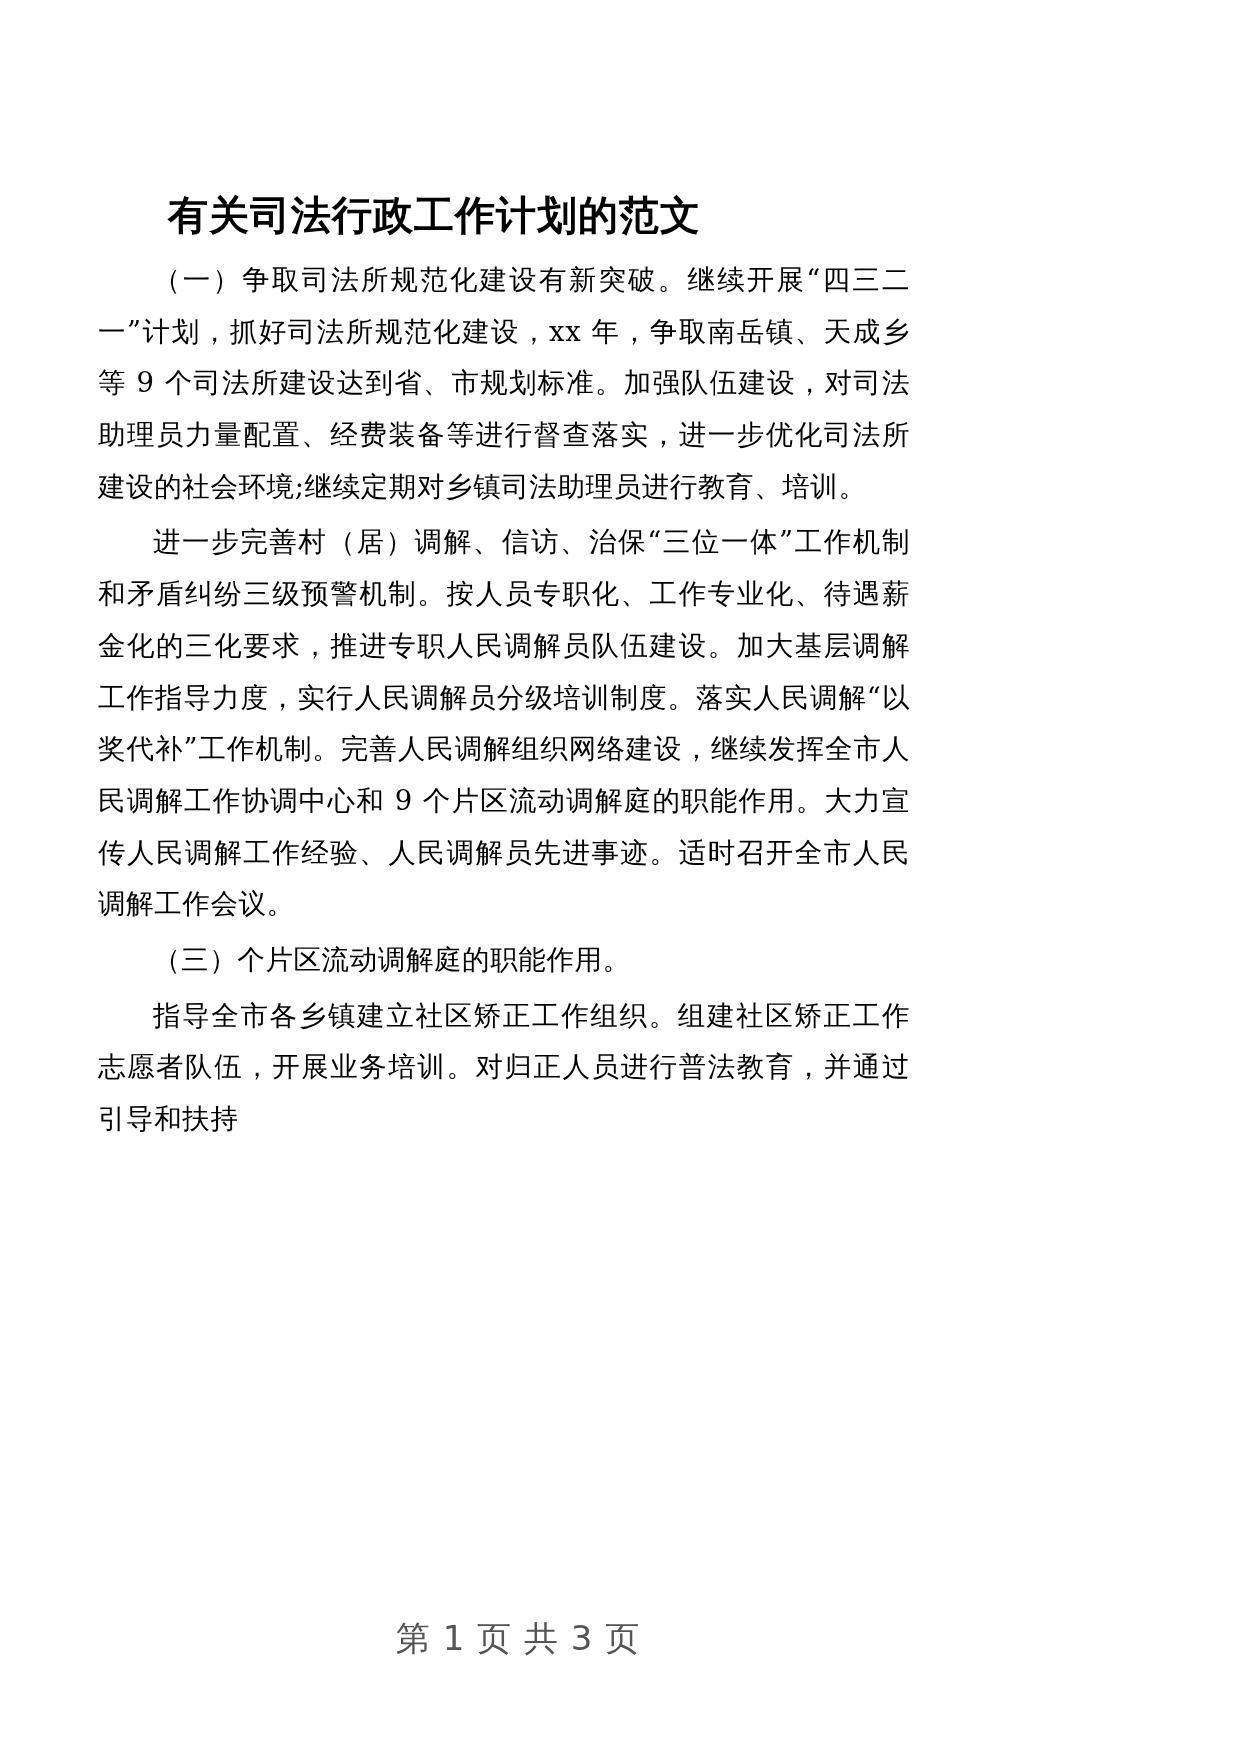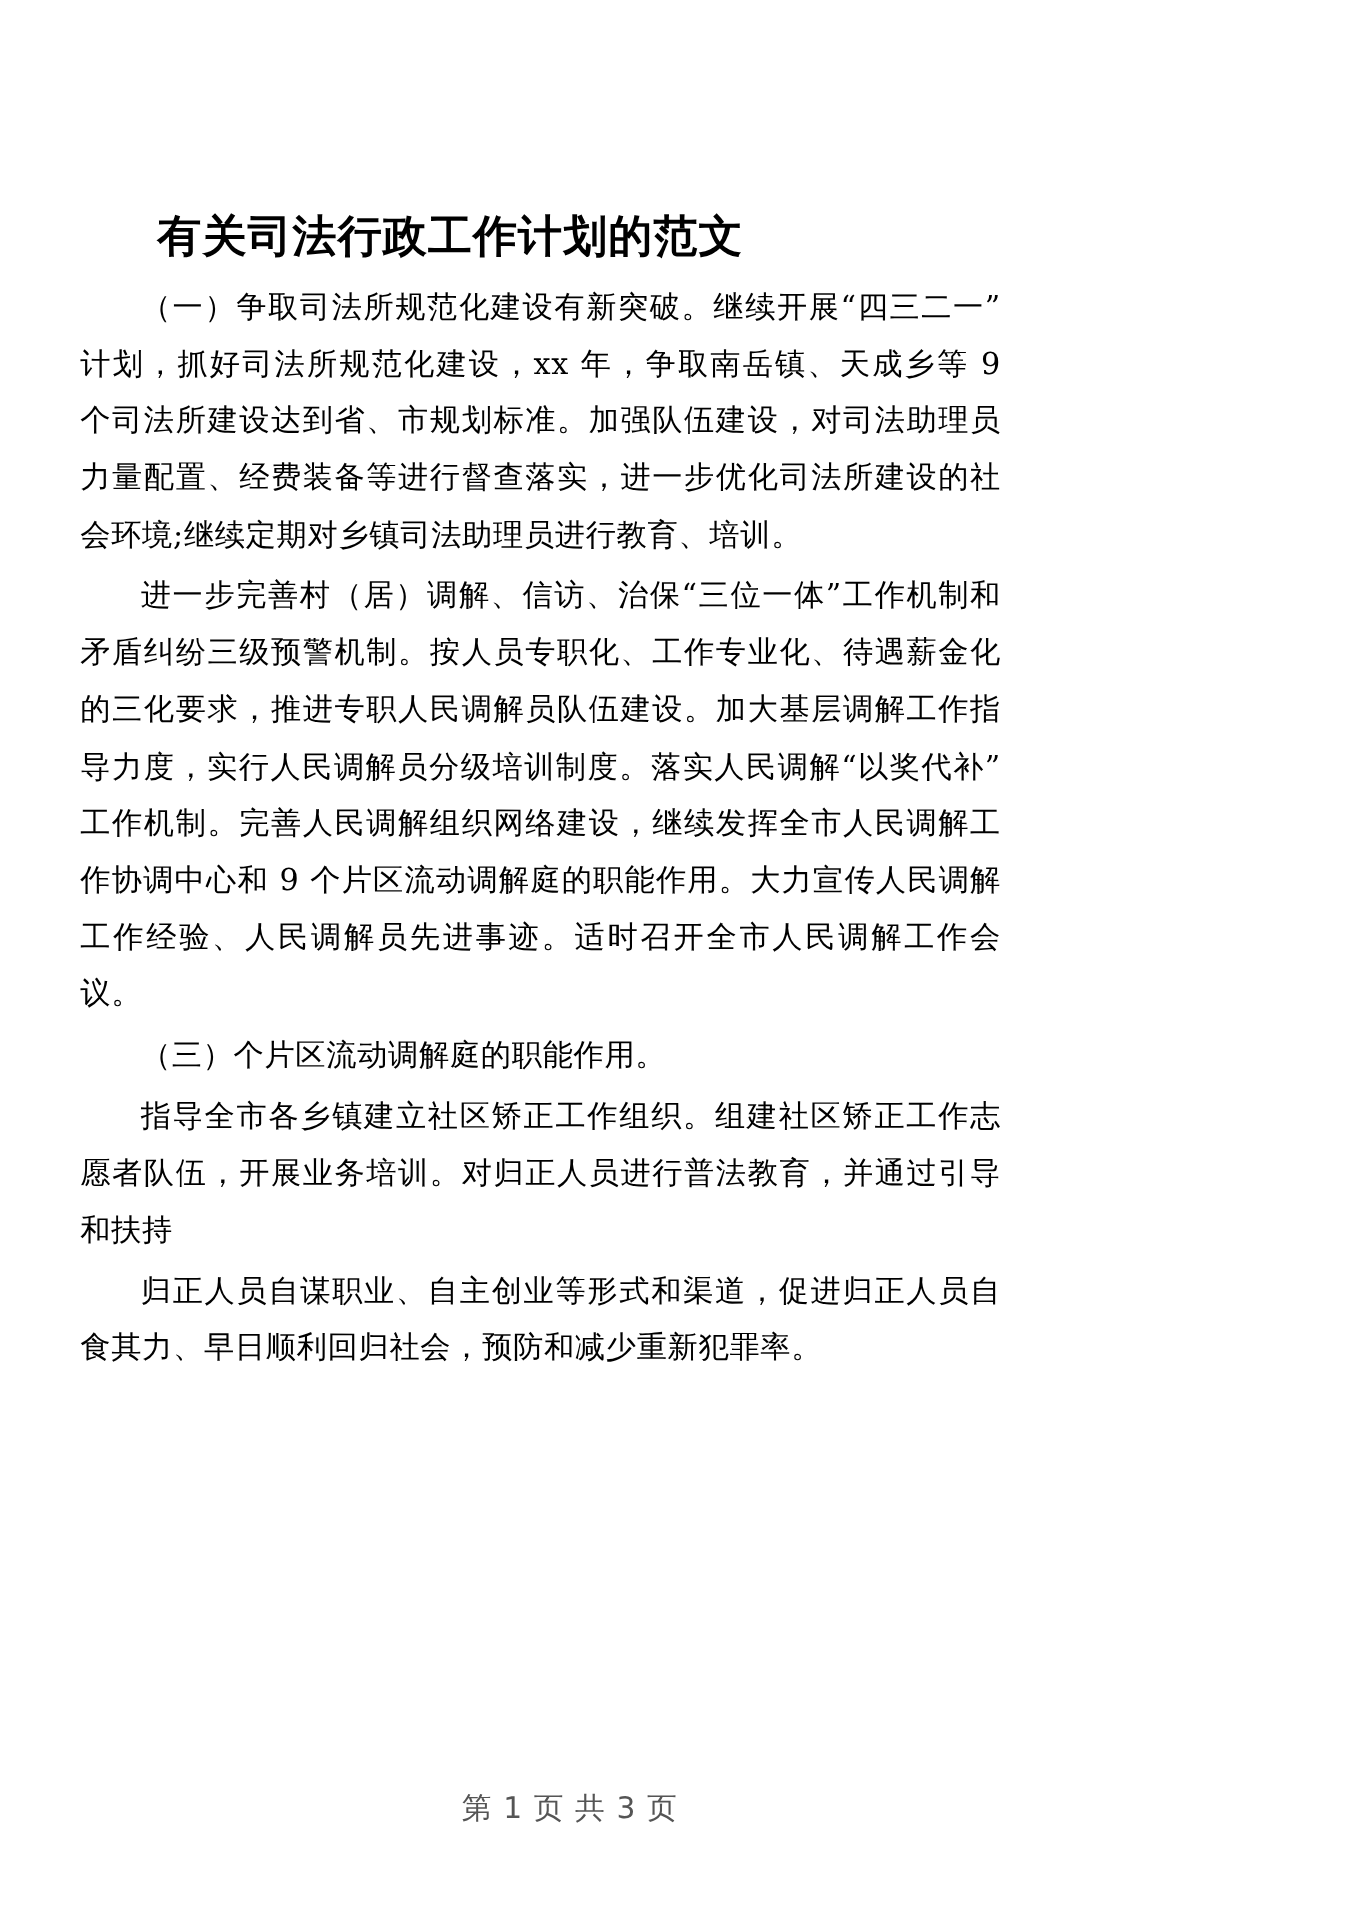--- a/index.html
+++ b/index.html
@@ -6,21 +6,21 @@
     margin: 0;
     padding: 0;
     background: #ffffff;
   }
   .page {
     position: relative;
     width: 1036px;
     height: 1754px;
     background: #ffffff;
     box-sizing: border-box;
-    padding: 190px 110px 60px 73px;
+    padding: 190px 110px 60px 98px;
     font-family: "DejaVu Serif", "Liberation Serif", serif;
     color: #000000;
     overflow: hidden;
   }
   .doc-title {
     font-family: "DejaVu Sans", "Liberation Sans", sans-serif;
     font-weight: bold;
     font-size: 40px;
     line-height: 1.25;
     text-align: left;
@@ -39,35 +39,34 @@
     text-indent: 2em;
     word-break: break-all;
   }
   .footer {
     position: absolute;
     left: 0;
     right: 0;
     bottom: 92px;
     text-align: center;
     font-family: "DejaVu Sans", "Liberation Sans", sans-serif;
-    font-size: 27px;
+    font-size: 34px;
     color: #555555;
     letter-spacing: 1px;
   }
 </style>
 </head>
 <body>
 
 <div class="page">
 
   <h1 class="doc-title">有关司法行政工作计划的范文</h1>
 
   <div class="body-block">
     <p class="para">（一）争取司法所规范化建设有新突破。继续开展“四三二一”计划，抓好司法所规范化建设，xx 年，争取南岳镇、天成乡等 9 个司法所建设达到省、市规划标准。加强队伍建设，对司法助理员力量配置、经费装备等进行督查落实，进一步优化司法所建设的社会环境;继续定期对乡镇司法助理员进行教育、培训。</p>
     <p class="para">进一步完善村（居）调解、信访、治保“三位一体”工作机制和矛盾纠纷三级预警机制。按人员专职化、工作专业化、待遇薪金化的三化要求，推进专职人民调解员队伍建设。加大基层调解工作指导力度，实行人民调解员分级培训制度。落实人民调解“以奖代补”工作机制。完善人民调解组织网络建设，继续发挥全市人民调解工作协调中心和 9 个片区流动调解庭的职能作用。大力宣传人民调解工作经验、人民调解员先进事迹。适时召开全市人民调解工作会议。</p>
     <p class="para">（三）个片区流动调解庭的职能作用。</p>
     <p class="para">指导全市各乡镇建立社区矫正工作组织。组建社区矫正工作志愿者队伍，开展业务培训。对归正人员进行普法教育，并通过引导和扶持</p>
-    <p class="para">归正人员自谋职业、自主创业等形式和渠道，促进归正人员自食其力、早日顺利回归社会，预防和减少重新犯罪率。</p>
   </div>
 
   <div class="footer">第 1 页  共 3 页</div>
 
 </div>
 
 </body></html>

